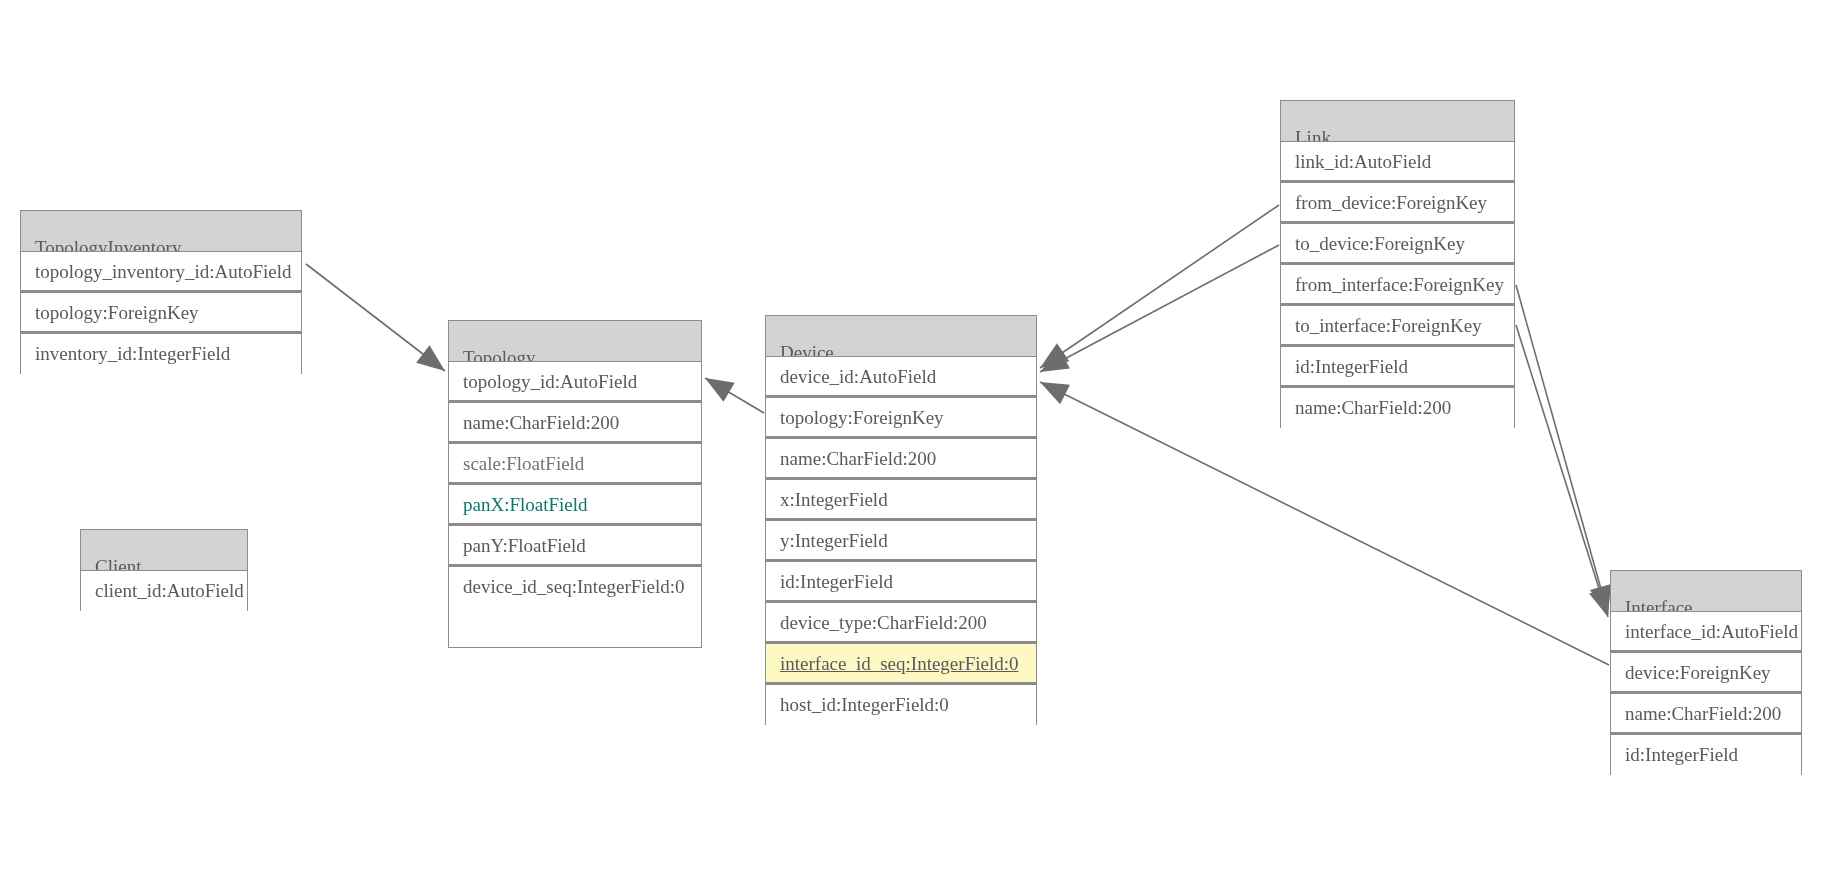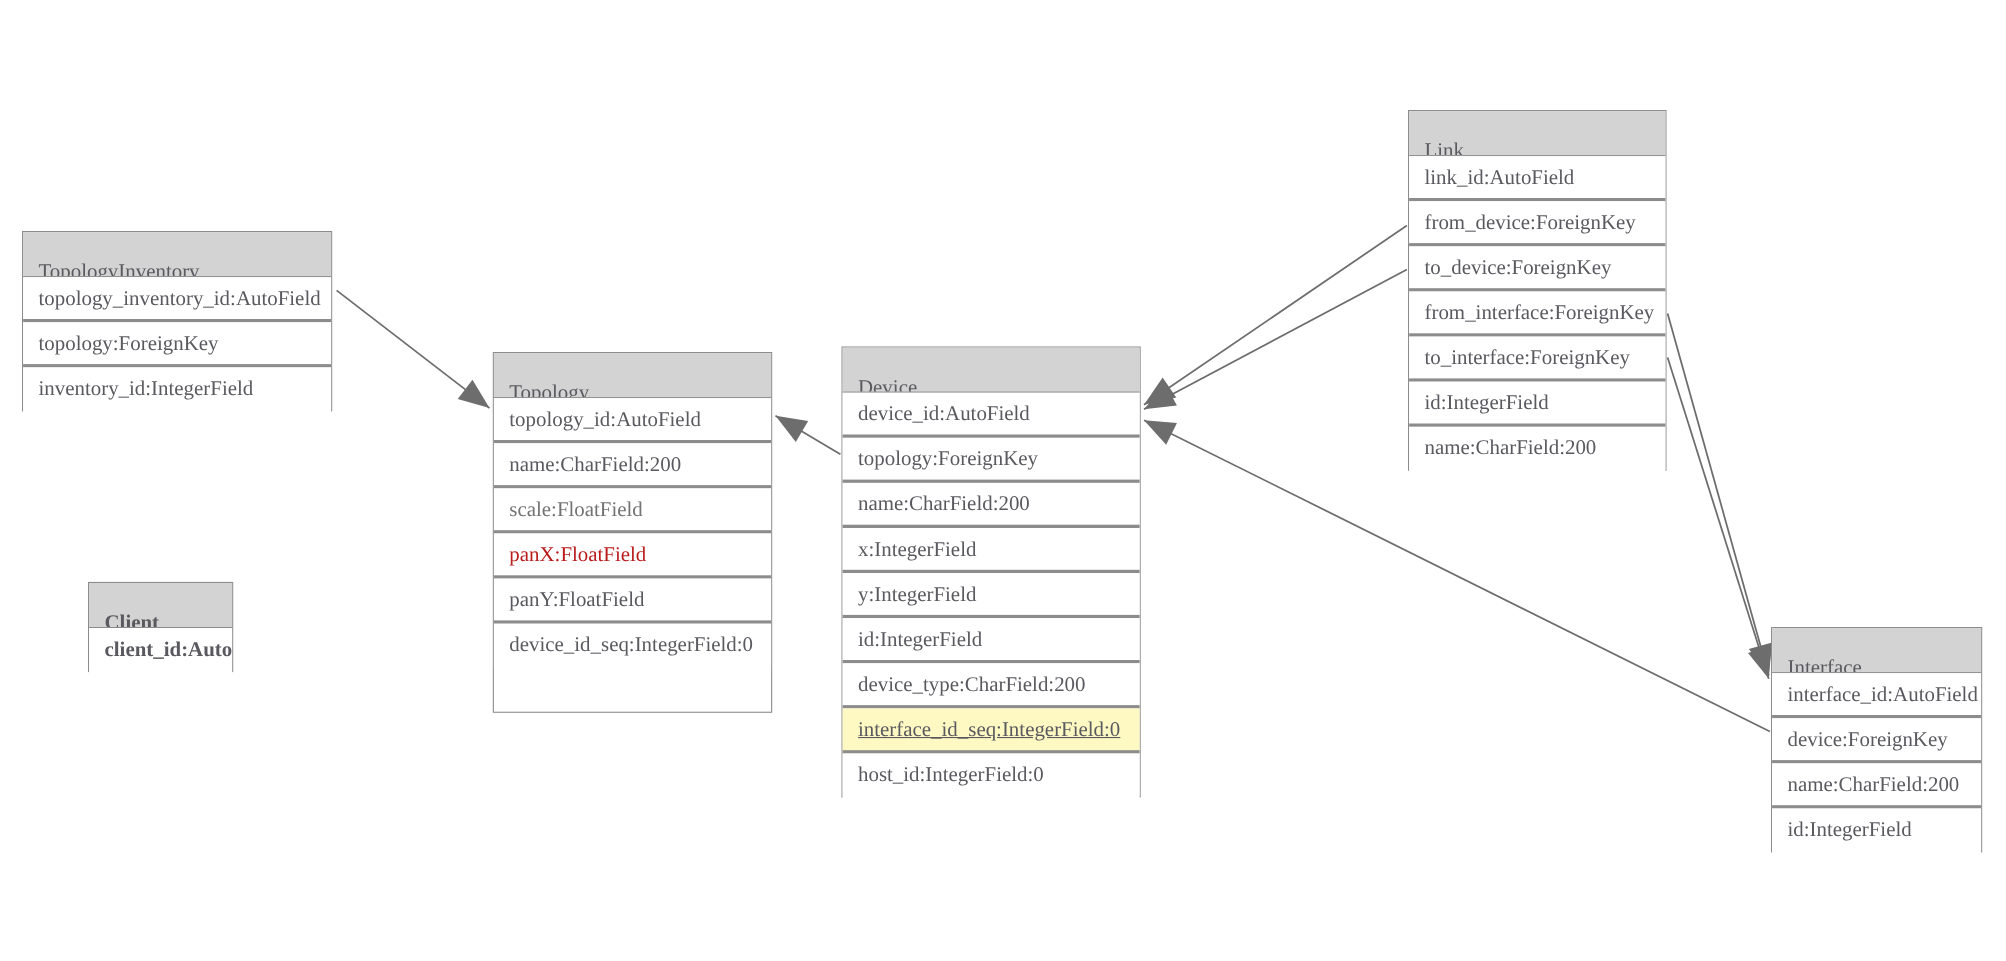--- a/index.html
+++ b/index.html
@@ -97,30 +97,30 @@
       </g>
     </svg>
 
   <div id="entity-layer">
       <div class="entity" style="left: 20px; top: 166px; width: 282px; height: 164px; border-color: rgb(140, 140, 140); margin-top: 44px;">
         <div class="entity-header" style="background: rgb(211, 211, 211); color: rgb(89, 89, 95); border-bottom-color: rgb(140, 140, 140);">TopologyInventory</div>
         <div class="entity-field" style="color: rgb(89, 89, 95); background: rgb(255, 255, 255); border-bottom-color: rgb(140, 140, 140);">topology_inventory_id:AutoField</div>
         <div class="entity-field" style="color: rgb(89, 89, 95); background: rgb(255, 255, 255); border-bottom-color: rgb(140, 140, 140);">topology:ForeignKey</div>
         <div class="entity-field" style="color: rgb(89, 89, 95); background: rgb(255, 255, 255);">inventory_id:IntegerField</div>
       </div>
-      <div class="entity" style="left: 80px; top: 529px; width: 132px; height: 82px; border-color: rgb(140, 140, 140); font-weight: bold;">
+      <div class="entity" style="left: 80px; top: 529px; width: 168px; height: 82px; border-color: rgb(140, 140, 140);">
         <div class="entity-header" style="background: rgb(211, 211, 211); color: rgb(89, 89, 95); border-bottom-color: rgb(140, 140, 140);">Client</div>
         <div class="entity-field" style="color: rgb(89, 89, 95); background: rgb(255, 255, 255);">client_id:AutoField</div>
       </div>
       <div class="entity" style="left: 448px; top: 320px; width: 254px; height: 328px; border-color: rgb(140, 140, 140);">
         <div class="entity-header" style="background: rgb(211, 211, 211); color: rgb(89, 89, 95); border-bottom-color: rgb(140, 140, 140);">Topology</div>
         <div class="entity-field" style="color: rgb(89, 89, 95); background: rgb(255, 255, 255); border-bottom-color: rgb(140, 140, 140);">topology_id:AutoField</div>
         <div class="entity-field" style="color: rgb(89, 89, 95); background: rgb(255, 255, 255); border-bottom-color: rgb(140, 140, 140);">name:CharField:200</div>
         <div class="entity-field" style="color: #737373; background: rgb(255, 255, 255); border-bottom-color: rgb(140, 140, 140);">scale:FloatField</div>
-        <div class="entity-field" style="color: #b91c1c; background: rgb(255, 255, 255); border-bottom-color: rgb(140, 140, 140); font-family: Liberation Serif, serif;">panX:FloatField</div>
+        <div class="entity-field" style="color: #0f766e; background: rgb(255, 255, 255); border-bottom-color: rgb(140, 140, 140); font-family: Liberation Serif, serif;">panX:FloatField</div>
         <div class="entity-field" style="color: rgb(89, 89, 95); background: rgb(255, 255, 255); border-bottom-color: rgb(140, 140, 140);">panY:FloatField</div>
         <div class="entity-field" style="color: rgb(89, 89, 95); background: rgb(255, 255, 255); border-bottom-color: rgb(140, 140, 140);">device_id_seq:IntegerField:0</div>
       </div>
       <div class="entity" style="left: 765px; top: 315px; width: 272px; height: 410px; border-color: rgb(140, 140, 140);">
         <div class="entity-header" style="background: rgb(211, 211, 211); color: rgb(89, 89, 95); border-bottom-color: rgb(140, 140, 140);">Device</div>
         <div class="entity-field" style="color: rgb(89, 89, 95); background: rgb(255, 255, 255); border-bottom-color: rgb(140, 140, 140);">device_id:AutoField</div>
         <div class="entity-field" style="color: rgb(89, 89, 95); background: rgb(255, 255, 255); border-bottom-color: rgb(140, 140, 140);">topology:ForeignKey</div>
         <div class="entity-field" style="color: rgb(89, 89, 95); background: rgb(255, 255, 255); border-bottom-color: rgb(140, 140, 140);">name:CharField:200</div>
         <div class="entity-field" style="color: rgb(89, 89, 95); background: rgb(255, 255, 255); border-bottom-color: rgb(140, 140, 140);">x:IntegerField</div>
         <div class="entity-field" style="color: rgb(89, 89, 95); background: rgb(255, 255, 255); border-bottom-color: rgb(140, 140, 140);">y:IntegerField</div>

